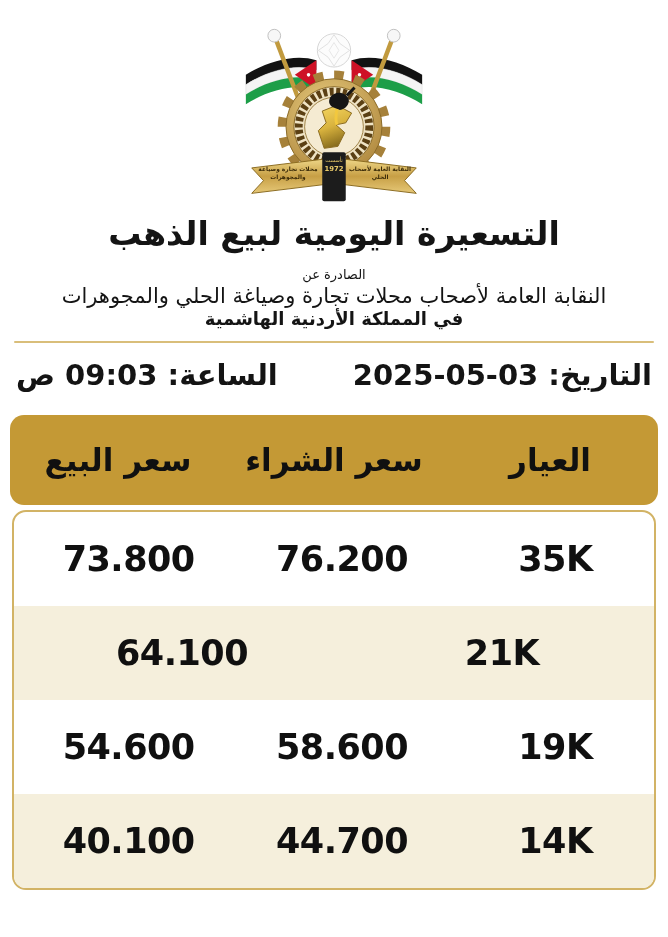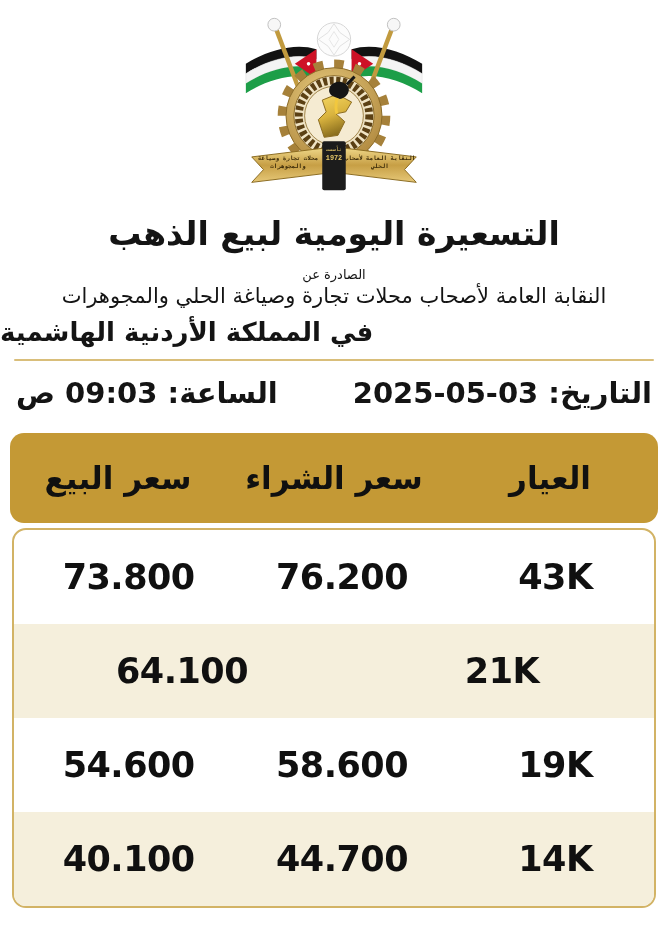--- a/index.html
+++ b/index.html
@@ -2,25 +2,25 @@
 <html lang="ar"><head>
 <meta charset="utf-8">
 <style>
   * { box-sizing: border-box; }
   html,body { margin:0; padding:0; background:#ffffff; }
   .page {
     position:relative; width:668px; height:937px; margin:0 auto;
     background:#ffffff; overflow:hidden; color:#141414;
     font-family:"DejaVu Sans","Liberation Sans",sans-serif;
   }
-  .logo-wrap { text-align:center; padding-top:10px; height:194px;font-family:Liberation Mono, monospace; }
+  .logo-wrap { text-align:center; padding-top:21px; height:194px; }
   .title   { text-align:center; font-size:33px; font-weight:700; margin-top:18px; line-height:1.35; }
   .issued  { text-align:center; font-size:13px; font-weight:500; margin-top:10px; }
   .issuer  { text-align:center; font-size:21px; font-weight:500; margin-top:2px; white-space:nowrap; }
-  .country { text-align:left; font-size:26px; font-weight:600; margin-top:9px; }
+  .country { text-align:center; font-size:18px; font-weight:600; }
   .rule    { height:2px; background:#D9BE7A; margin:12px 14px 0; border-radius:1px; }
   .date-bar{
     direction:rtl; display:flex; justify-content:space-between; align-items:baseline;
     padding:15px 16px 0; font-size:29px; font-weight:800;
   }
   .date-item { white-space:nowrap; }
   .thead {
     direction:rtl; display:flex; align-items:center;
     background:#C49935; border-radius:14px; margin:23px 10px 0;
     height:90px; font-size:31px; font-weight:800; color:#101010;
@@ -143,21 +143,21 @@
   </div>
 
   <div class="thead">
     <div class="cell">العيار</div>
     <div class="cell">سعر الشراء</div>
     <div class="cell">سعر البيع</div>
   </div>
 
   <div class="tbody">
     <div class="row">
-      <div class="cell">43K</div>
+      <div class="cell">35K</div>
       <div class="cell">76.200</div>
       <div class="cell">73.800</div>
     </div>
     <div class="row">
       <div class="cell">21K</div>
       <div class="cell">64.100</div>
     </div>
     <div class="row">
       <div class="cell">19K</div>
       <div class="cell">58.600</div>

